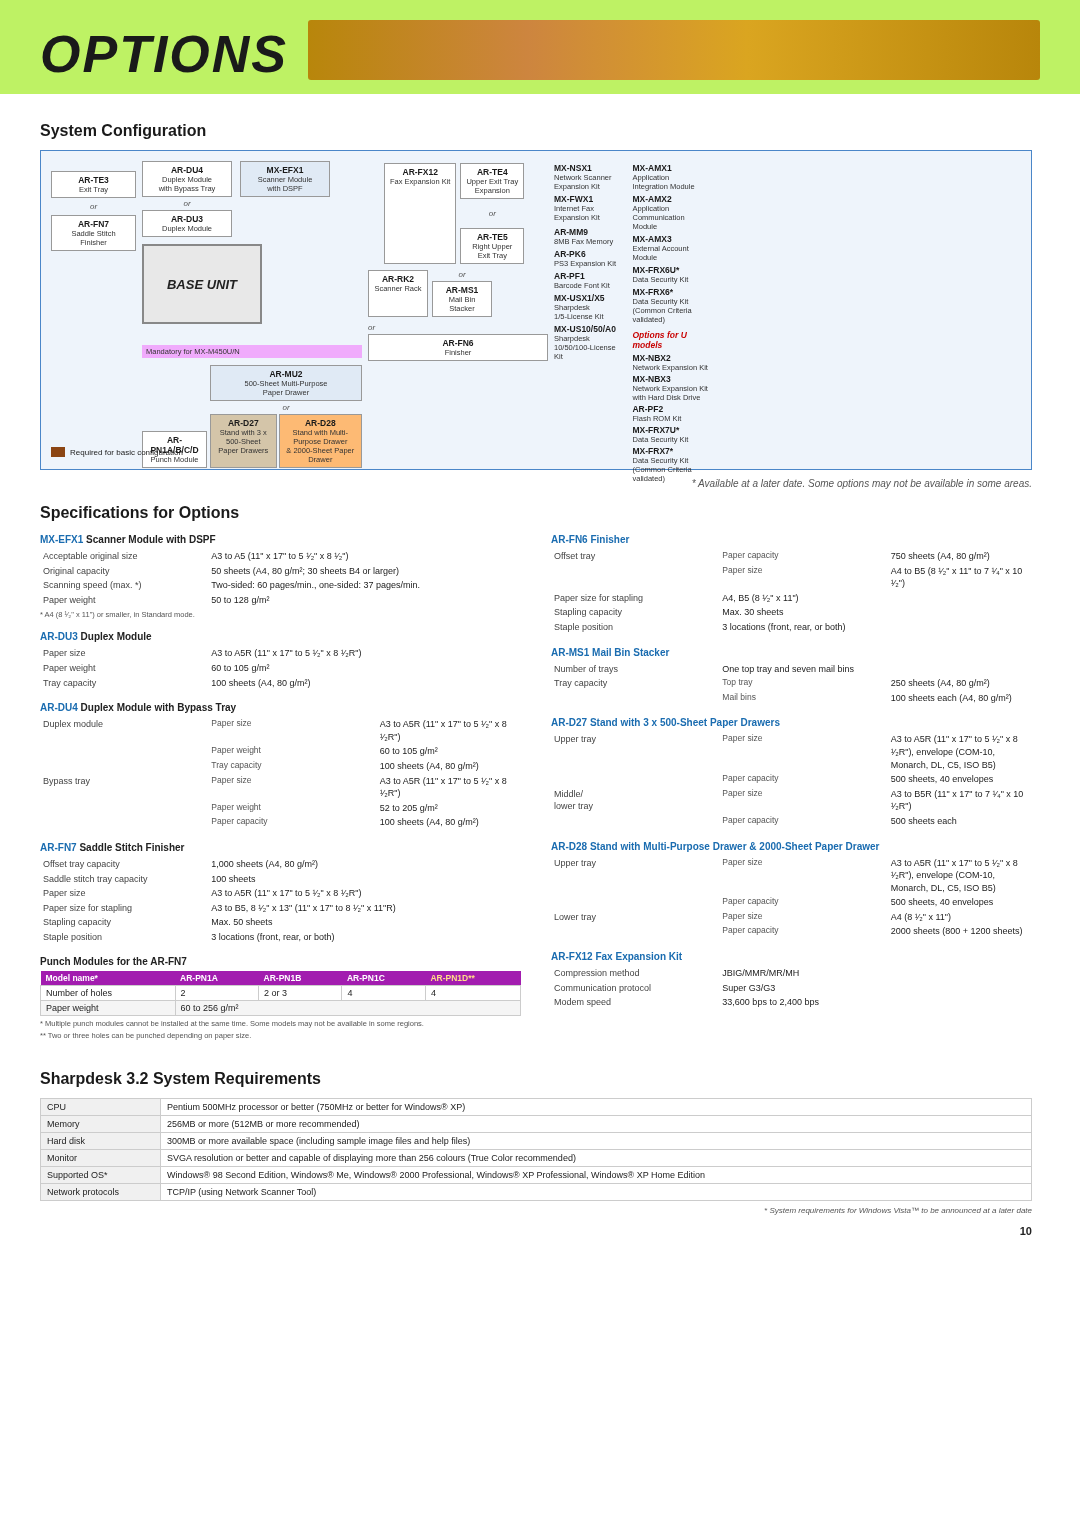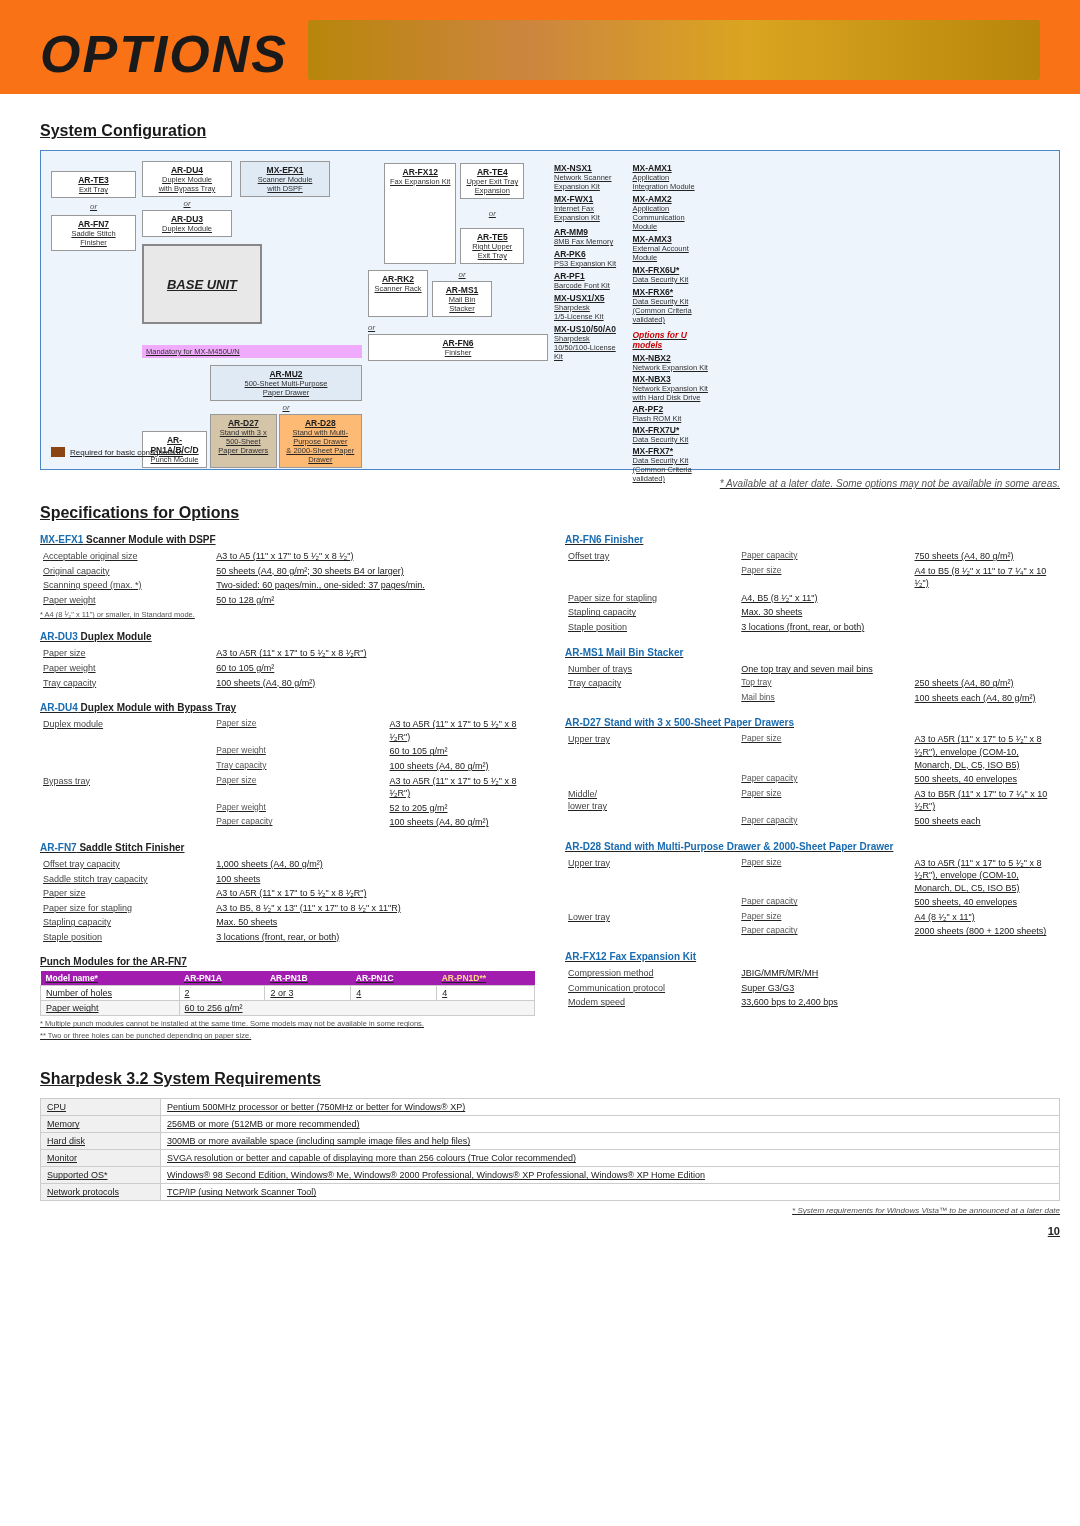--- a/index.html
+++ b/index.html
@@ -7,21 +7,21 @@
       font-family: Arial, Helvetica, sans-serif;
       font-size: 10px;
       color: #222;
       background: #fff;
       width: 1080px;
       min-height: 1526px;
     }
 
     
     .header {
-      background: #f97316;
+      background: #bef264;
       padding: 20px 40px 10px 40px;
       display: flex;
       align-items: flex-end;
       gap: 20px;
       border-bottom: none;
     }
     .header-title {
       font-size: 52px;
       font-weight: 900;
       color: #1a1a1a;
@@ -32,22 +32,21 @@
     .header-image {
       flex: 1;
       height: 60px;
       background: linear-gradient(90deg, #b8860b 0%, #cd853f 30%, #daa520 60%, #b8860b 100%);
       border-radius: 3px;
       margin-bottom: 4px;
     }
 
     
     .main {
-      padding: 10px 20px 20px 40px;
-      text-decoration: underline;
+      padding: 10px 48px 20px 40px;
     }
 
     
     .section-title {
       font-size: 16px;
       font-weight: bold;
       color: #1a1a1a;
       margin-bottom: 10px;
       margin-top: 18px;
     }

